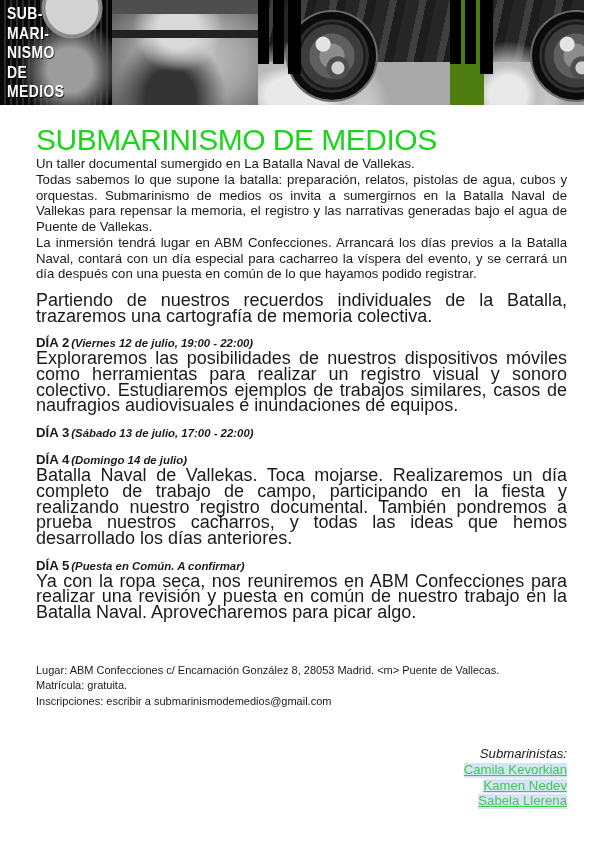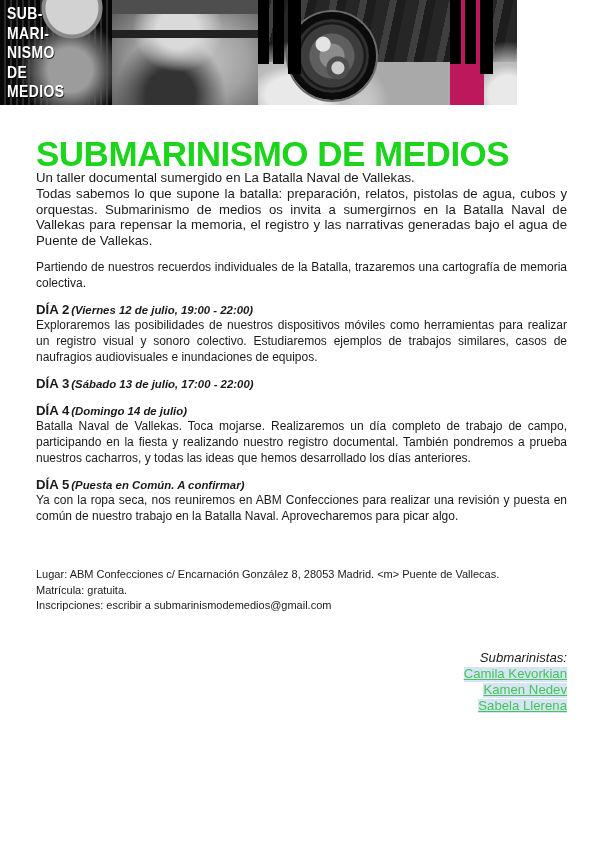--- a/index.html
+++ b/index.html
@@ -12,22 +12,22 @@
   body{
     width:603px;height:853px;margin:0 auto;overflow:hidden;
     font-family:"Liberation Sans","DejaVu Sans",sans-serif;
     color:#1a1a1a;
     -webkit-font-smoothing:antialiased;
   }
   .page{width:603px;height:853px;position:relative;background:#fff;}
 
   
   .banner{
-    position:relative;width:517px;height:105px;overflow:hidden;
-    background:#be185d;
+    position:relative;width:584px;height:105px;overflow:hidden;
+    background:#4d7c0f;
   }
   .seg{position:absolute;top:0;height:105px;}
   .seg-diver{
     left:0;width:112px;
     background:
       radial-gradient(circle at 72px 8px,#d2d2d2 0 26px,#8a8a8a 27px 30px,transparent 31px),
       radial-gradient(ellipse at 70px 70px,#9c9c9c 0 22px,#5d5d5d 34px,transparent 52px),
       repeating-linear-gradient(90deg,#070707 0 4px,#2c2c2c 4px 6px);
     background-color:#101010;
   }
@@ -75,34 +75,34 @@
     color:#fff;font-weight:bold;font-size:17px;line-height:19.5px;
     letter-spacing:.5px;
     transform:scaleX(.82);transform-origin:0 0;
     text-shadow:1px 1px 0 rgba(0,0,0,.8);
   }
   .banner-title span{display:block;}
 
   
   .content{padding:0 36px;}
   .title{
-    margin-top:32px;
+    margin-top:18px;
     color:var(--title-green,#1cd41c);
-    font-size:35px;line-height:33px;font-weight:bold;letter-spacing:-.5px;
+    font-size:30px;line-height:33px;font-weight:normal;letter-spacing:-.5px;
     white-space:nowrap;
   }
   .subtitle{font-size:13.2px;line-height:16px;font-weight:normal;}
   p.intro{margin-top:0;font-size:13.2px;line-height:15.7px;text-align:justify;}
   .intro-1{margin-top:7px;}
   .intro-2,.intro-3{margin-top:15px;}
 
   .day{margin-top:11px;}
   .day-head{font-size:13.2px;line-height:16px;font-weight:bold;}
   .day-sched{font-size:11.4px;font-style:italic;margin-left:2px;}
-  .day-desc{font-size:12px;line-height:15.7px;text-align:justify;}
+  .day-desc{font-size:18px;line-height:15.7px;text-align:justify;}
 
   .footer-info{margin-top:42px;font-size:11px;line-height:15.7px;}
 
   .credits{margin-top:36px;text-align:right;}
   .credits-label{font-size:13.2px;line-height:16px;font-weight:normal;font-style:italic;}
   .credit-row{line-height:14.8px;}
   .credit-link{
     display:inline-block;
     font-size:13.2px;
     color:var(--link-green,#43c558);
@@ -140,20 +140,21 @@
       <span>DE</span>
       <span>MEDIOS</span>
     </div>
   </header>
 
   <main class="content">
     <h1 class="title">SUBMARINISMO DE MEDIOS</h1>
     <p class="subtitle">Un taller documental sumergido en La Batalla Naval de Vallekas.</p>
 
     <p class="intro intro-1">Todas sabemos lo que supone la batalla: preparación, relatos, pistolas de agua, cubos y orquestas. Submarinismo de medios os invita a sumergirnos en la Batalla Naval de Vallekas para repensar la memoria, el registro y las narrativas generadas bajo el agua de Puente de Vallekas.</p>
+    <p class="intro intro-2">La inmersión tendrá lugar en ABM Confecciones. Arrancará los días previos a la Batalla Naval, contará con un día especial para cacharreo la víspera del evento, y se cerrará un día después con una puesta en común de lo que hayamos podido registrar.</p>
 
     <section class="day">
       <p class="day-desc">Partiendo de nuestros recuerdos individuales de la Batalla, trazaremos una cartografía de memoria colectiva.</p>
     </section>
 
     <section class="day">
       <h2 class="day-head"><span class="day-label">DÍA 2</span><span class="day-sched">(Viernes 12 de julio, 19:00 - 22:00)</span></h2>
       <p class="day-desc">Exploraremos las posibilidades de nuestros dispositivos móviles como herramientas para realizar un registro visual y sonoro colectivo. Estudiaremos ejemplos de trabajos similares, casos de naufragios audiovisuales e inundaciones de equipos.</p>
     </section>
 

